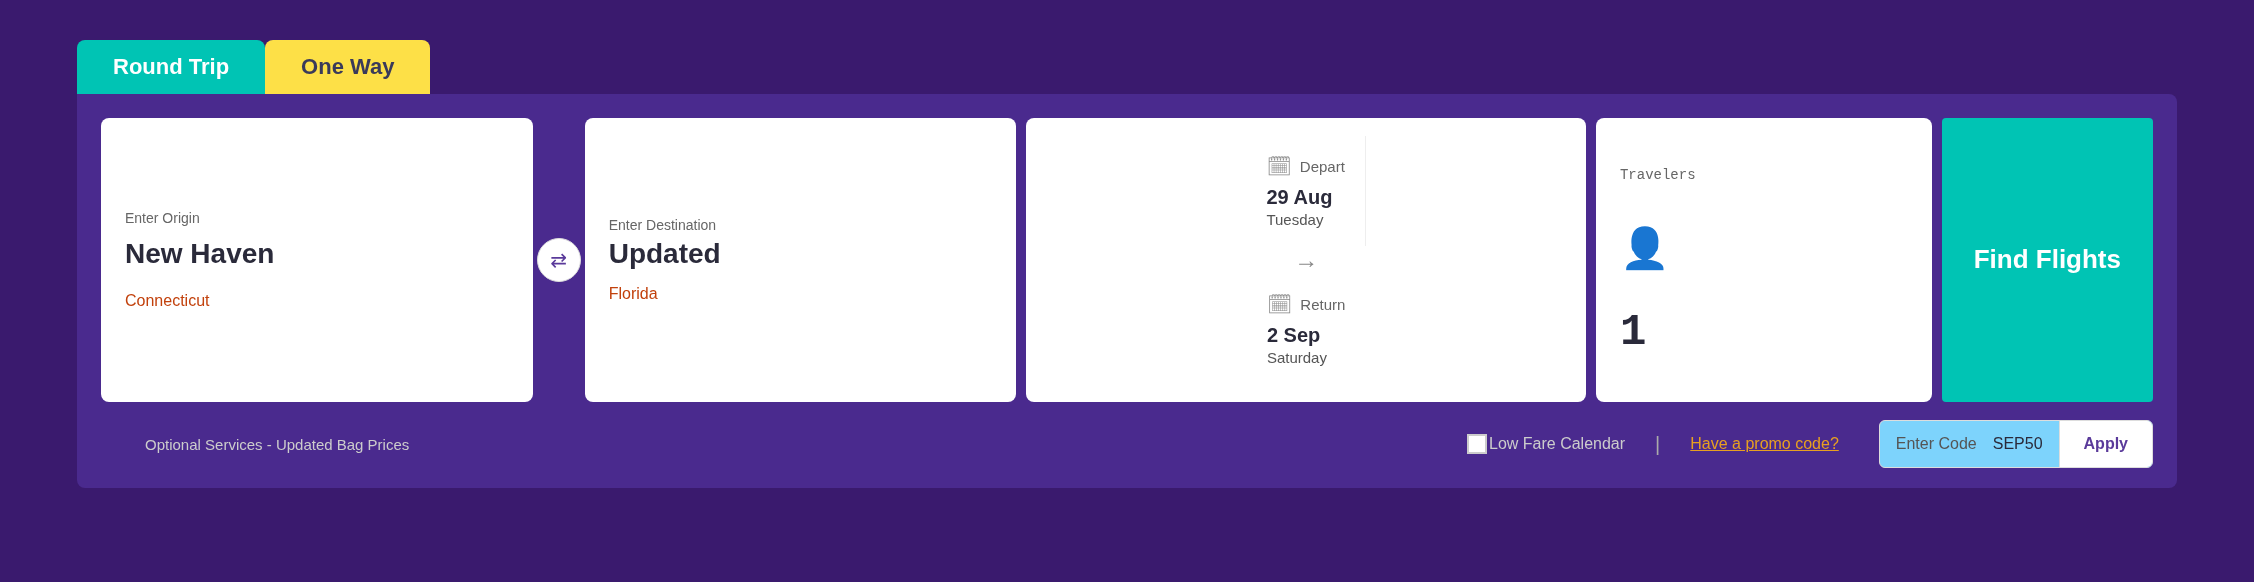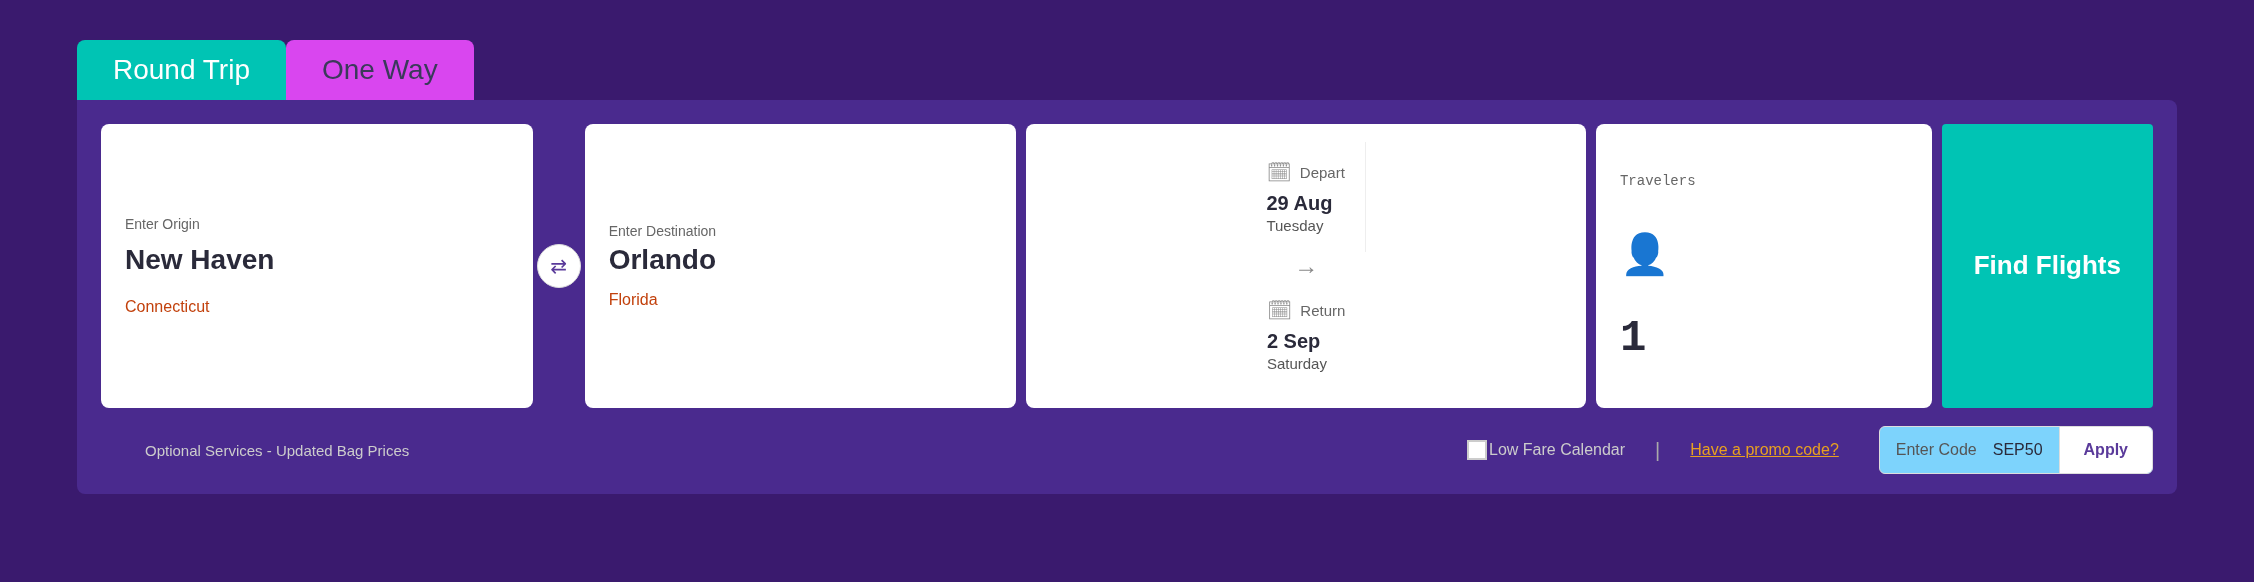--- a/index.html
+++ b/index.html
@@ -21,34 +21,34 @@
 
     
     .tabs {
       display: flex;
       gap: 0;
       margin-bottom: 0;
     }
 
     .tab {
       padding: 14px 36px;
-      font-size: 28px;
-      font-weight: normal;
+      font-size: 22px;
+      font-weight: bold;
       border: none;
       cursor: pointer;
       border-radius: 8px 8px 0 0;
     }
 
     .tab-round-trip {
       background-color: #00c4b4;
       color: #fff;
     }
 
     .tab-one-way {
-      background-color: #d946ef;
+      background-color: #fde047;
       color: #3a3a5a;
     }
 
     
     .search-bar {
       background-color: #4a2a8e;
       border-radius: 0 8px 8px 8px;
       padding: 24px 24px 20px 24px;
       display: flex;
       flex-direction: column;
@@ -313,21 +313,21 @@
         <div class="field-value-main">New Haven</div>
         <div class="field-value-sub">Connecticut</div>
       </div>
 
       <button class="swap-btn">
         <span>⇄</span>
       </button>
 
       <div class="field-card destination-card">
         <div class="field-label">Enter Destination</div>
-        <div class="field-value-main">Orlando</div>
+        <div class="field-value-main">Updated</div>
         <div class="field-value-sub">Florida</div>
       </div>
 
       <div class="field-card dates-card">
         <div class="date-section">
           <div class="date-header">
             <span class="calendar-icon">🗓</span>
             <span>Depart</span>
           </div>
           <div class="date-day">29 Aug</div>

